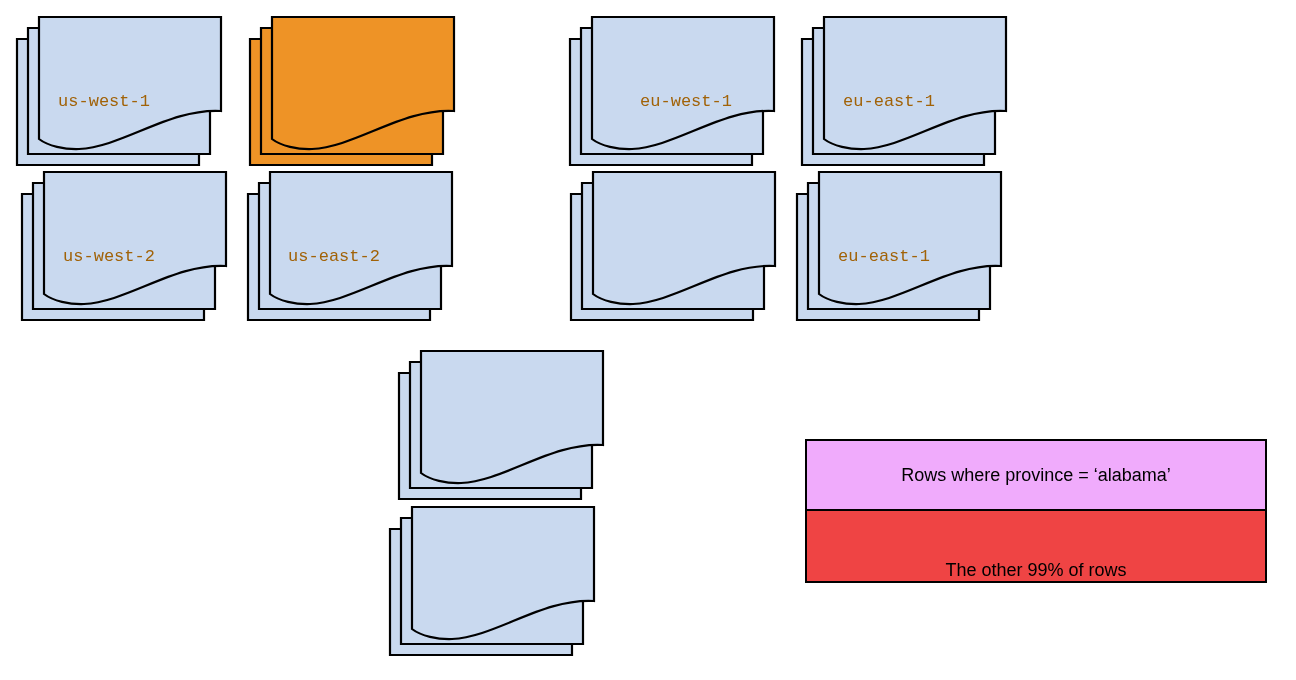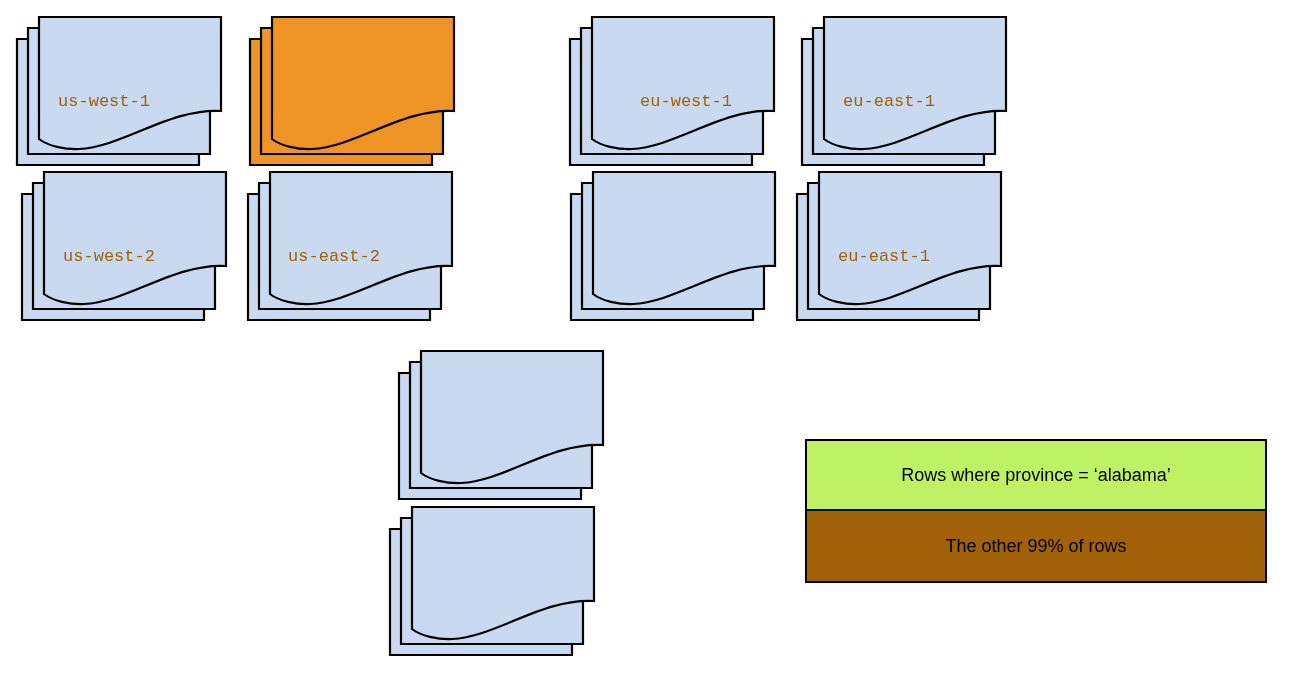--- a/index.html
+++ b/index.html
@@ -127,24 +127,24 @@
       <div class="stack" style="left: 390px; top: 507px; width: 210px; height: 178px;">
         <svg width="210" height="178" viewBox="0 0 210 178">
           <path d="M 0 22 L 182 22 L 182 148 L 0 148 Z" fill="#c9d9ef" stroke="#000000" stroke-width="2.2" stroke-linejoin="miter"></path>
           <path d="M 11 11 L 193 11 L 193 137 L 11 137 Z" fill="#c9d9ef" stroke="#000000" stroke-width="2.2" stroke-linejoin="miter"></path>
           <path d="M 22 0 L 204 0 L 204 94 C 153.04 91 105.72 130 62.04 132 C 47.480000000000004 132.5 31.1 129 22 122 Z" fill="#c9d9ef" stroke="#000000" stroke-width="2.2" stroke-linejoin="miter"></path>
         </svg>
       </div>
     </div>
   <div id="legend-layer">
       <div class="legend" style="left: 805px; top: 439px; width: 462px; height: 144px;">
-        <div class="legend-row top" style="background: #bef264; height: 50%;">
+        <div class="legend-row top" style="background: #f0abfc; height: 50%;">
           <span>Rows where province = ‘alabama’</span>
         </div>
-        <div class="legend-row" style="background: #a16207; height: 50%;">
+        <div class="legend-row" style="background: #ef4444; height: 50%; align-items: flex-end;">
           <span>The other 99% of rows</span>
         </div>
       </div>
     </div>
 <div class="stack-label" style="left: 4px; top: 92px; width: 200px;">us-west-1</div>
     <div class="stack-label" style="left: 9px; top: 247px; width: 200px; text-align: center;">us-west-2</div>
     <div class="stack-label" style="left: 234px; top: 247px; width: 200px;">us-east-2</div>
     <div class="stack-label" style="left: 586px; top: 92px; width: 200px;">eu-west-1</div>
     <div class="stack-label" style="left: 789px; top: 92px; width: 200px;">eu-east-1</div>
     <div class="stack-label" style="left: 784px; top: 247px; width: 200px;">eu-east-1</div>

